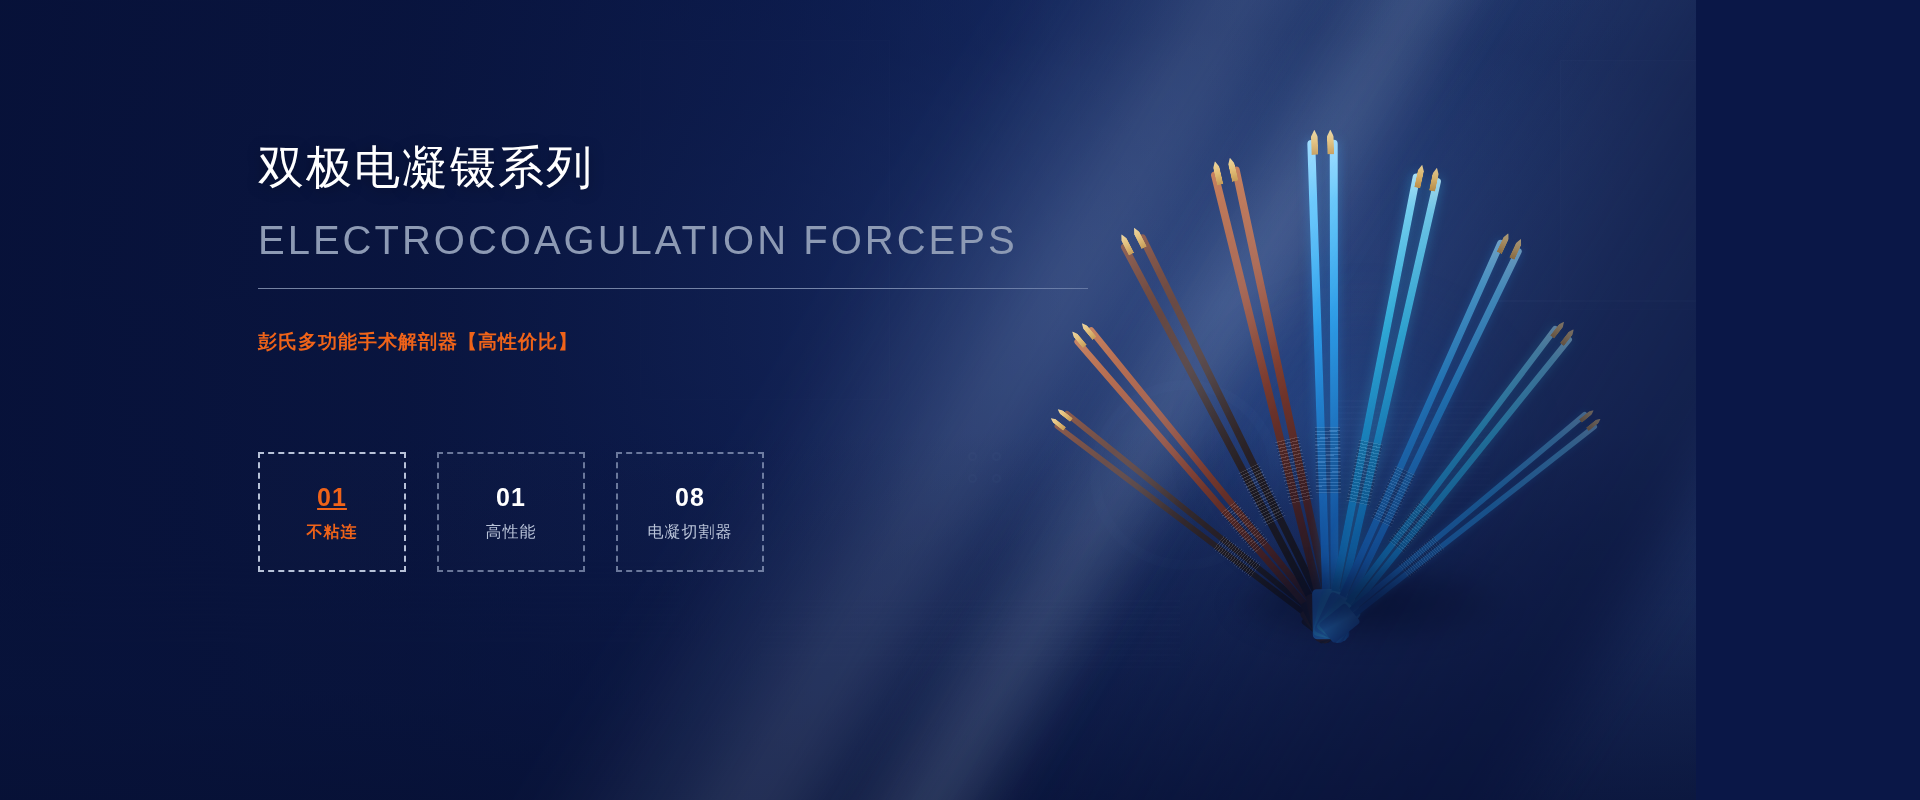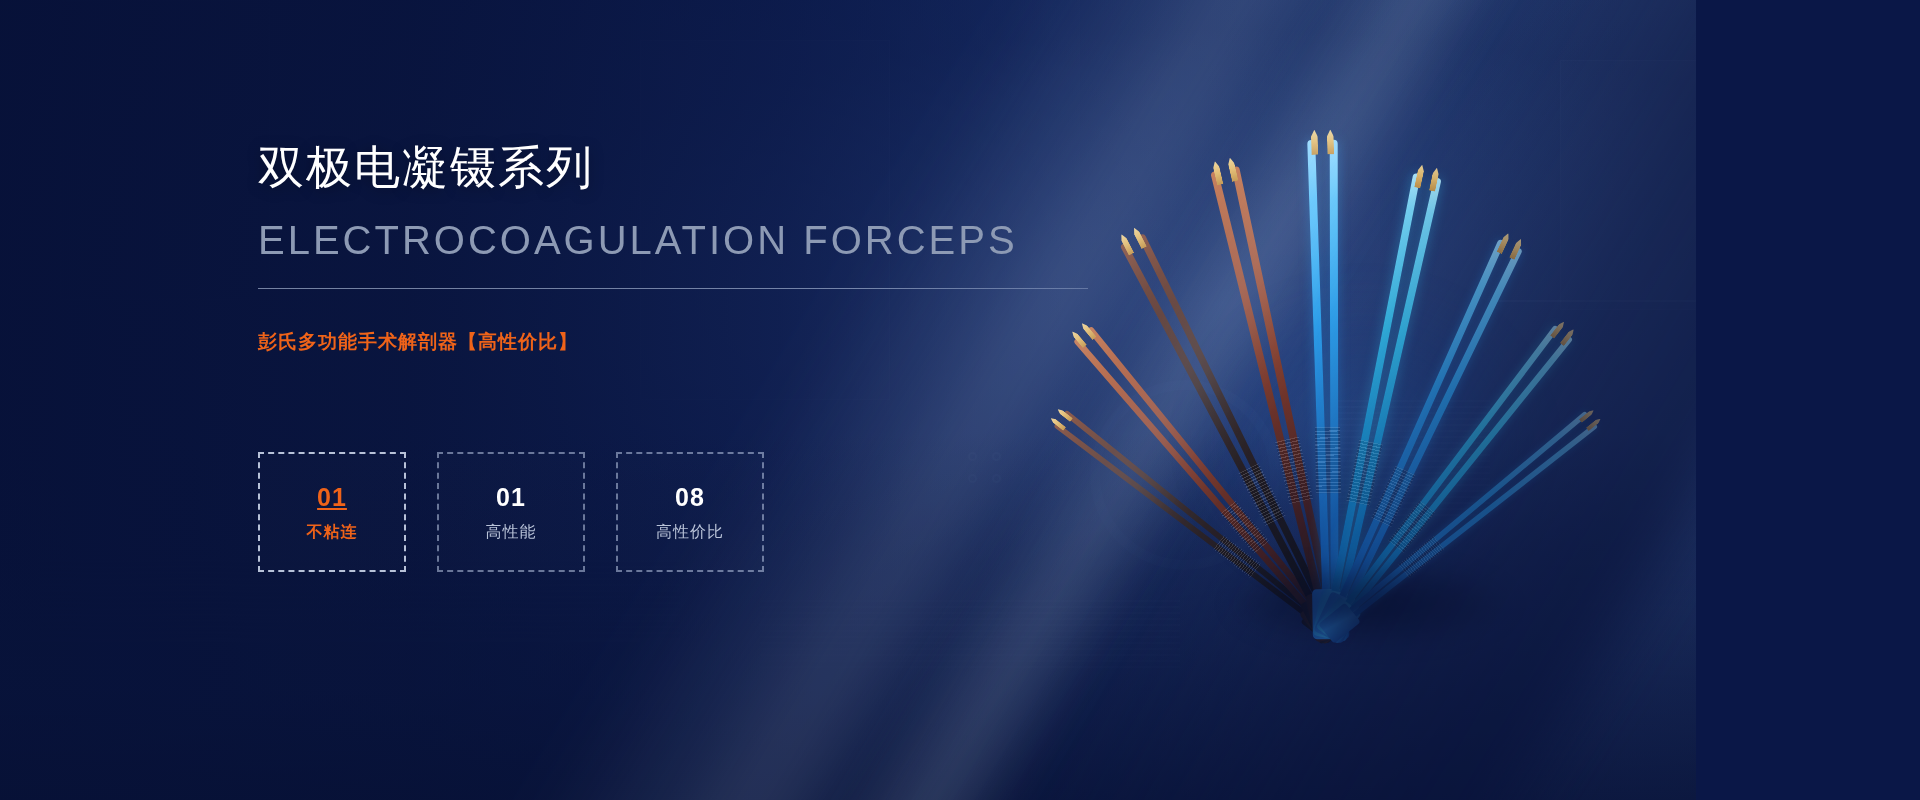--- a/index.html
+++ b/index.html
@@ -329,17 +329,17 @@
     <div class="feature is-active">
       <div class="num">01</div>
       <div class="lbl">不粘连</div>
     </div>
     <div class="feature">
       <div class="num">01</div>
       <div class="lbl">高性能</div>
     </div>
     <div class="feature">
       <div class="num">08</div>
-      <div class="lbl">高性价比</div>
+      <div class="lbl">电凝切割器</div>
     </div>
   </div>
 
 </div>
 
 </body></html>

